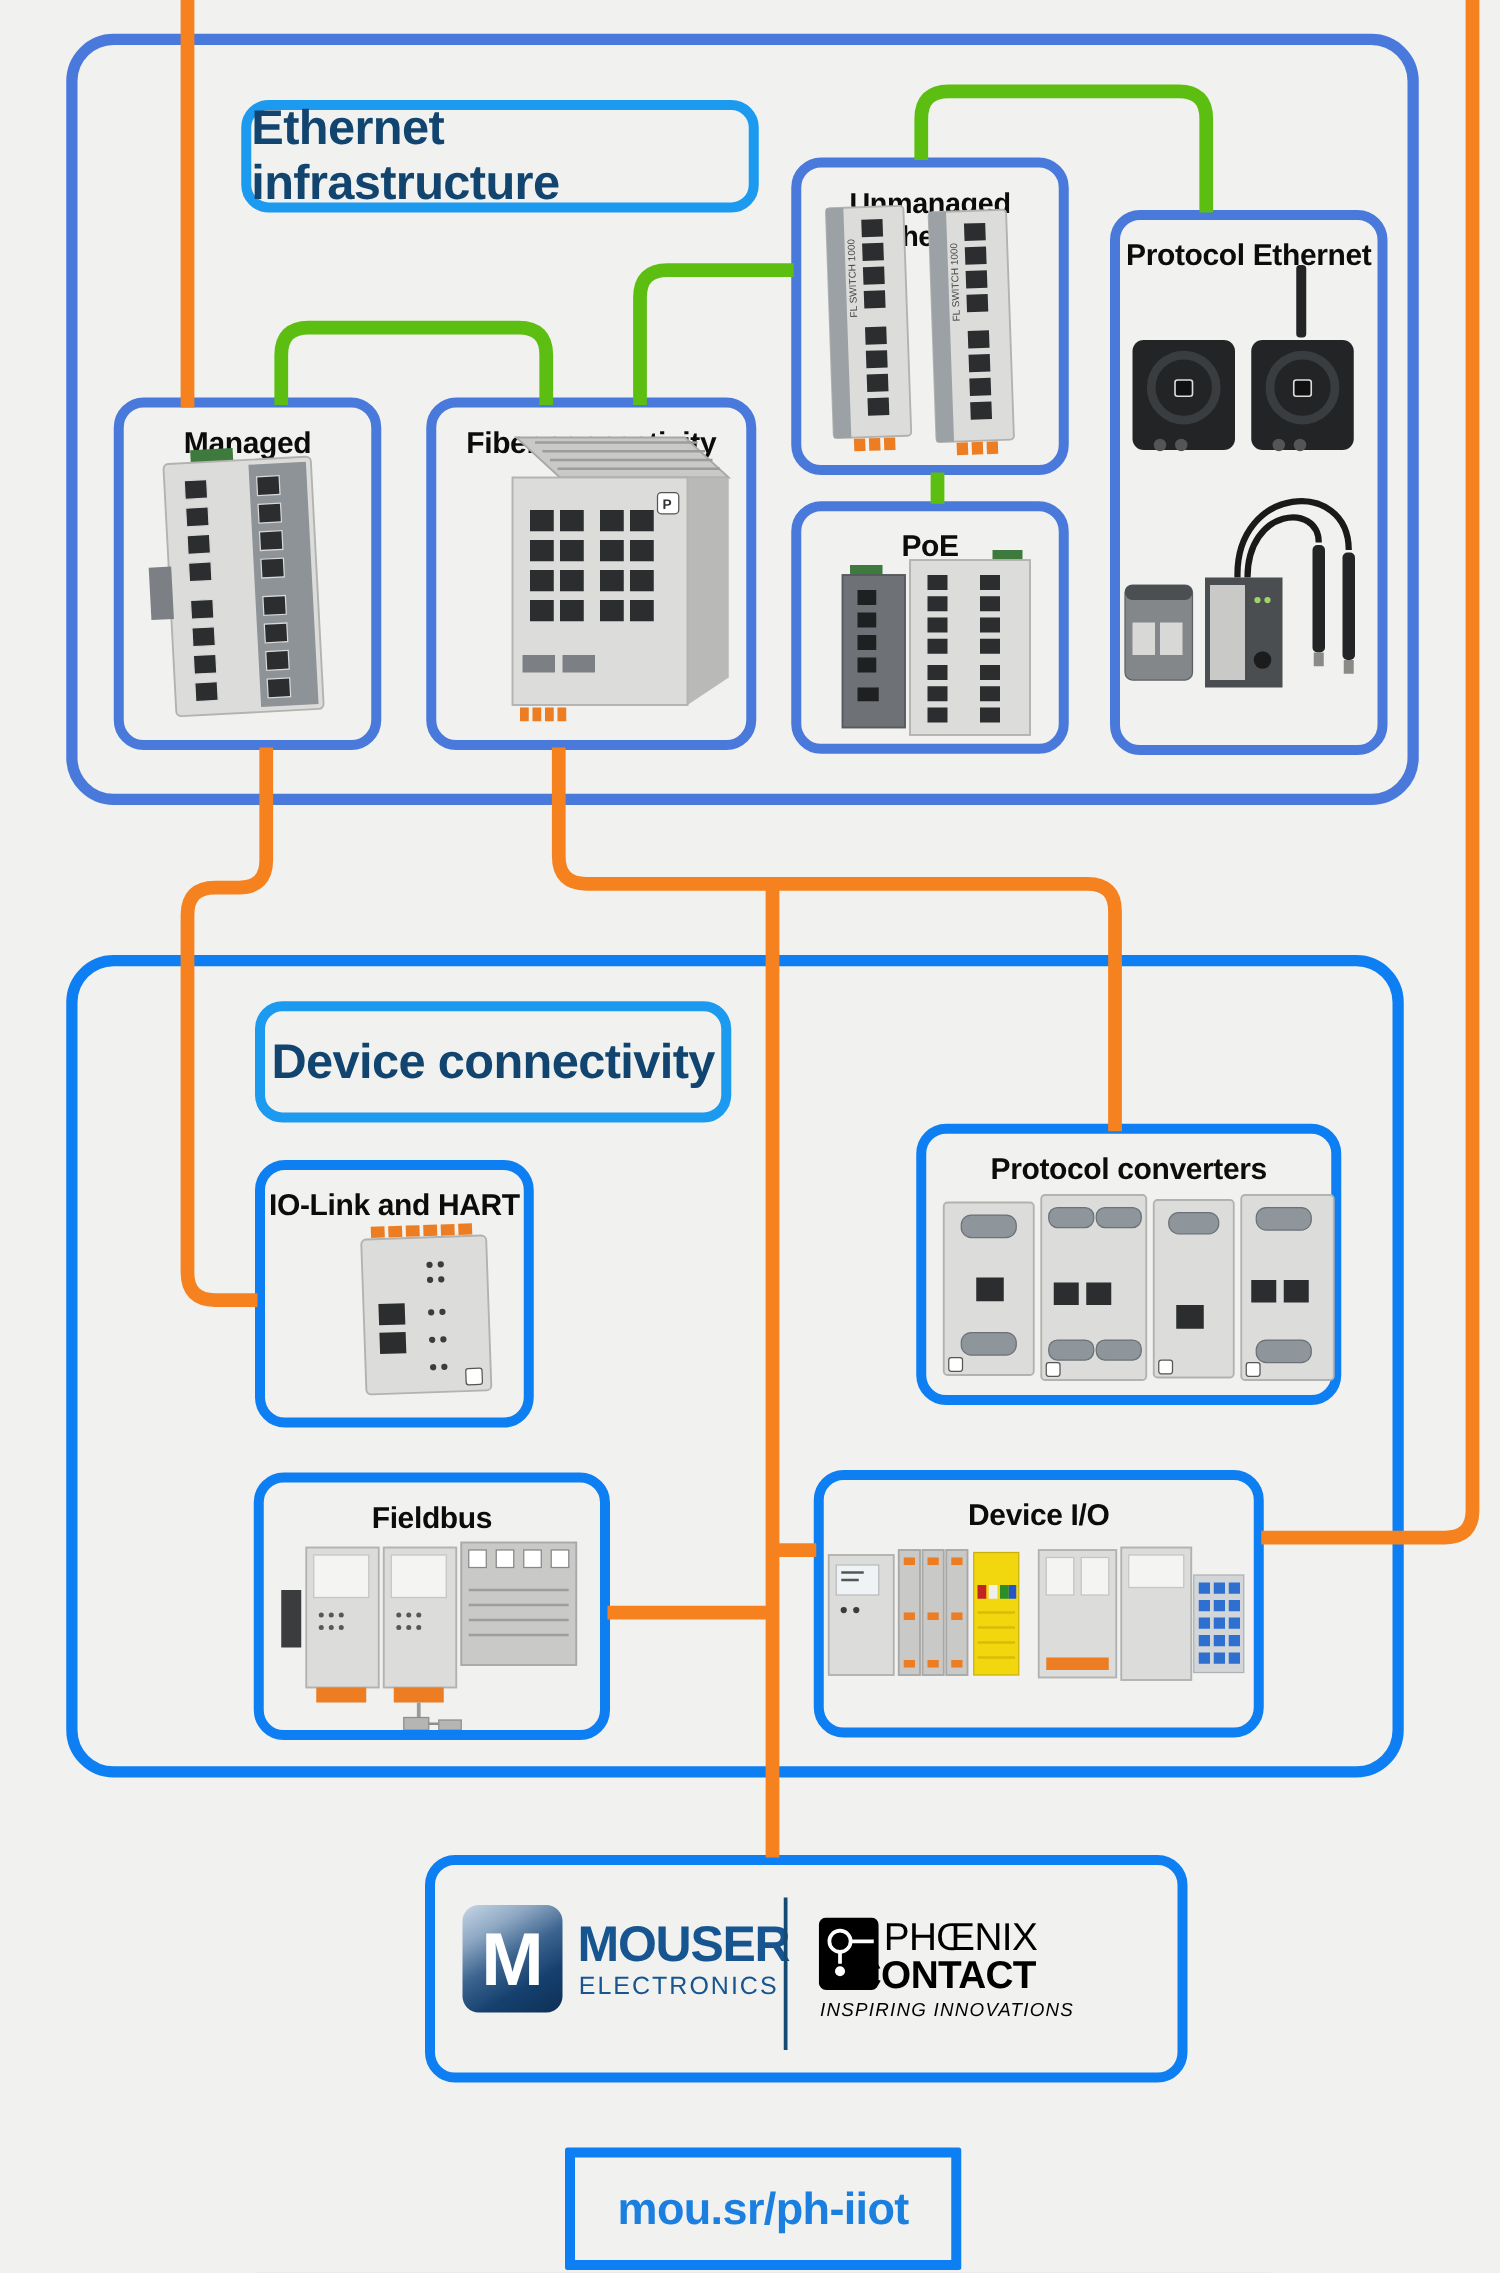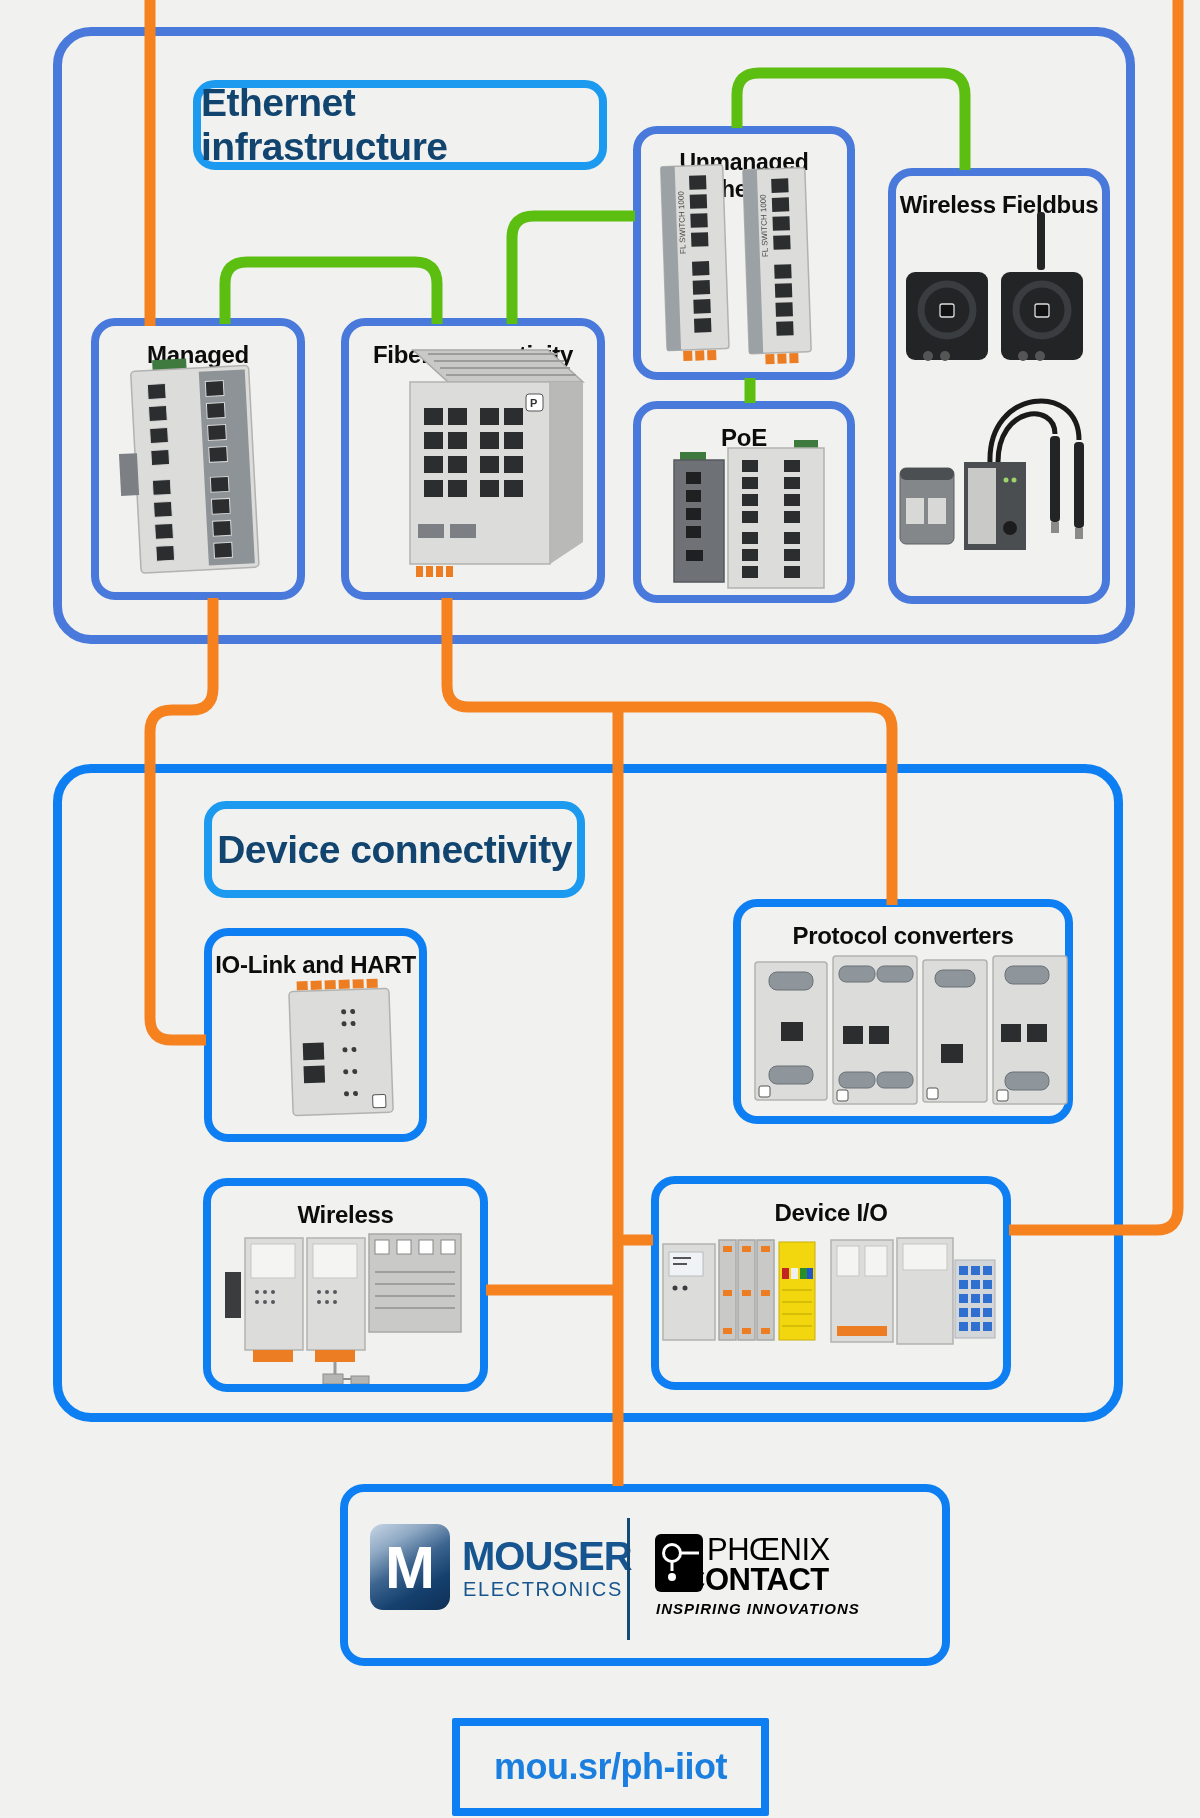--- a/index.html
+++ b/index.html
@@ -39,21 +39,21 @@
     color:var(--mouser-blue);letter-spacing:-1px;z-index:5;text-align:center;}
   .mouser-sub{position:absolute;left:463px;top:1578px;font-size:20px;font-weight:400;
     color:var(--mouser-blue);letter-spacing:1.6px;z-index:5;}
   .divider{position:absolute;left:627px;top:1518px;width:3px;height:122px;
     background:var(--divider-navy);z-index:5;}
   .phx-mark{position:absolute;left:655px;top:1534px;z-index:5;}
   .phx-l1{position:absolute;left:707px;top:1532px;font-size:31px;font-weight:400;color:#000;
     letter-spacing:-0.5px;z-index:5;}
   .phx-l2{position:absolute;left:683px;top:1562px;font-size:31px;font-weight:800;color:#000;
     letter-spacing:-0.5px;z-index:5;}
-  .phx-tag{position:absolute;left:656px;top:1600px;font-size:15px;font-weight:700;
+  .phx-tag{position:absolute;left:656px;top:1600px;font-size:15px;font-weight:400;
     font-style:italic;color:#000;letter-spacing:1px;z-index:5;}
   
   .f-light{fill:#dcdcda;stroke:#b2b2b0;stroke-width:1.5;}
   .f-mid{fill:#c9c9c7;stroke:#a8a8a6;stroke-width:1.5;}
   .f-dark{fill:#7c8084;}
   .f-port{fill:#2b2d2f;}
   .f-orn{fill:#ec7d23;}
   .f-blk{fill:#222426;}
   .f-wht{fill:#f4f4f2;}
   .f-grn{fill:#3e7a3e;}
@@ -80,31 +80,31 @@
   <div class="box pbox" style="left:341px;top:318px;width:264px;height:282px;">
     <div class="plabel">Fiber connectivity</div>
   </div>
   <div class="box pbox" style="left:633px;top:126px;width:222px;height:254px;">
     <div class="plabel tight">Unmanaged Ethernet</div>
   </div>
   <div class="box pbox" style="left:633px;top:401px;width:222px;height:202px;">
     <div class="plabel">PoE</div>
   </div>
   <div class="box pbox" style="left:888px;top:168px;width:222px;height:436px;">
-    <div class="plabel">Wireless Fieldbus</div>
+    <div class="plabel">Protocol Ethernet</div>
   </div>
 
   <div class="box pbox dev" style="left:204px;top:928px;width:223px;height:214px;">
     <div class="plabel">IO-Link and HART</div>
   </div>
   <div class="box pbox dev" style="left:733px;top:899px;width:340px;height:225px;">
     <div class="plabel">Protocol converters</div>
   </div>
   <div class="box pbox dev" style="left:203px;top:1178px;width:285px;height:214px;">
-    <div class="plabel">Wireless</div>
+    <div class="plabel">Fieldbus</div>
   </div>
   <div class="box pbox dev" style="left:651px;top:1176px;width:360px;height:214px;">
     <div class="plabel">Device I/O</div>
   </div>
 
   <div class="box logo-box" style="left:340px;top:1484px;width:610px;height:182px;"></div>
   <div class="mouser-m">M</div>
   <div class="mouser-name">MOUSER</div>
   <div class="mouser-sub">ELECTRONICS</div>
   <div class="divider"></div>

